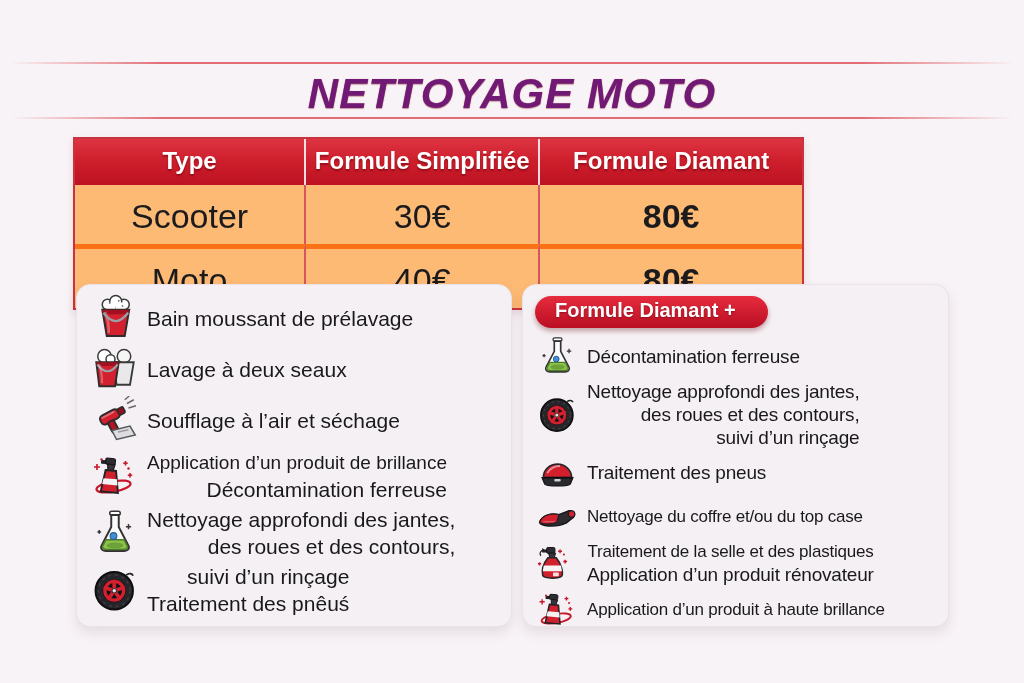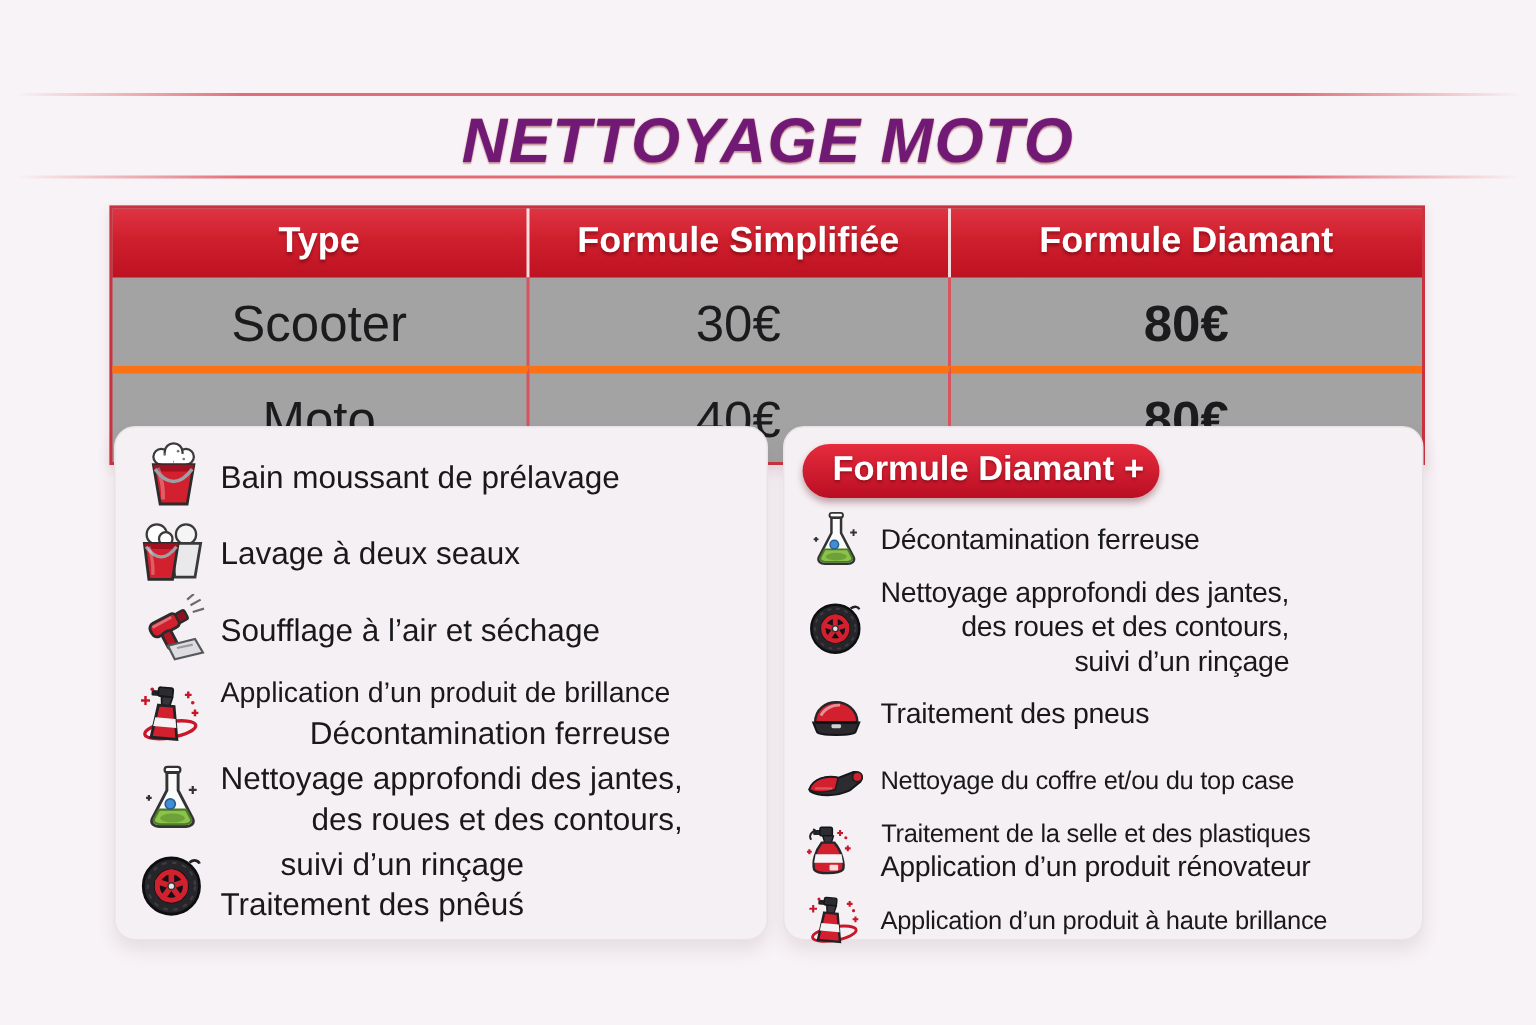--- a/index.html
+++ b/index.html
@@ -16,22 +16,22 @@
                rgba(216,52,63,.7) 84%, rgba(216,52,63,0) 99%);
   }
   .hairline.top{top:62px;} .hairline.bottom{top:117px;}
   .title{
     position:absolute; top:70px; left:0; width:100%; text-align:center;
     font-size:42px; font-weight:bold; font-style:italic; letter-spacing:1px;
     color:#701a75; text-shadow:0 1px 1px rgba(110,0,12,.35), 0 0 1px rgba(160,10,25,.4);
   }
   
   .price-table{
-    position:absolute; left:73px; top:137px; width:877px;
-    border:2px solid #c93340; background:#a3a3a3;
+    position:absolute; left:73px; top:137px; width:731px;
+    border:2px solid #c93340; background:#fdba74;
     box-shadow:0 3px 8px rgba(120,40,55,.12);
     box-sizing:border-box;
   }
   .pt-row{display:grid; grid-template-columns:31.8% 32.2% 36%;}
   .pt-head{
     background:linear-gradient(#de3442 0%, #cf1f2d 45%, #bd1222 100%);
     color:#fff;
   }
   .pt-head .pt-cell{
     font-weight:bold; font-size:24px; text-align:center; padding:8px 0 10px;
@@ -63,22 +63,22 @@
   .lines{display:flex; flex-direction:column;text-align:right;}
   .line{font-size:21px; line-height:27px; white-space:nowrap; color:#19191c;}
   .panel.right .line{font-size:19px; line-height:23px; letter-spacing:-0.2px;}
   .line.sm{font-size:19px;}
   .panel.right .line.sm{font-size:17px;}
   .panel.left .item:nth-child(4){margin-top:2px;}
   
   .badge{
     align-self:flex-start;
     background:linear-gradient(#e62c3e,#ba0e22);
-    color:#fff; font-weight:bold; font-size:23px;
-    padding:3px 10px 6px 20px; border-radius:20px;
+    color:#fff; font-weight:bold; font-size:20px;
+    padding:3px 32px 6px 20px; border-radius:20px;
     box-shadow:0 3px 5px rgba(90,10,20,.35);
     margin:3px 0 5px 2px;
     text-shadow:0 1px 2px rgba(60,0,8,.4);
   }
   .hidden-defs{position:absolute; width:0; height:0; overflow:hidden;}
 </style>
 </head>
 <body>
 
 <svg class="hidden-defs" aria-hidden="true">

